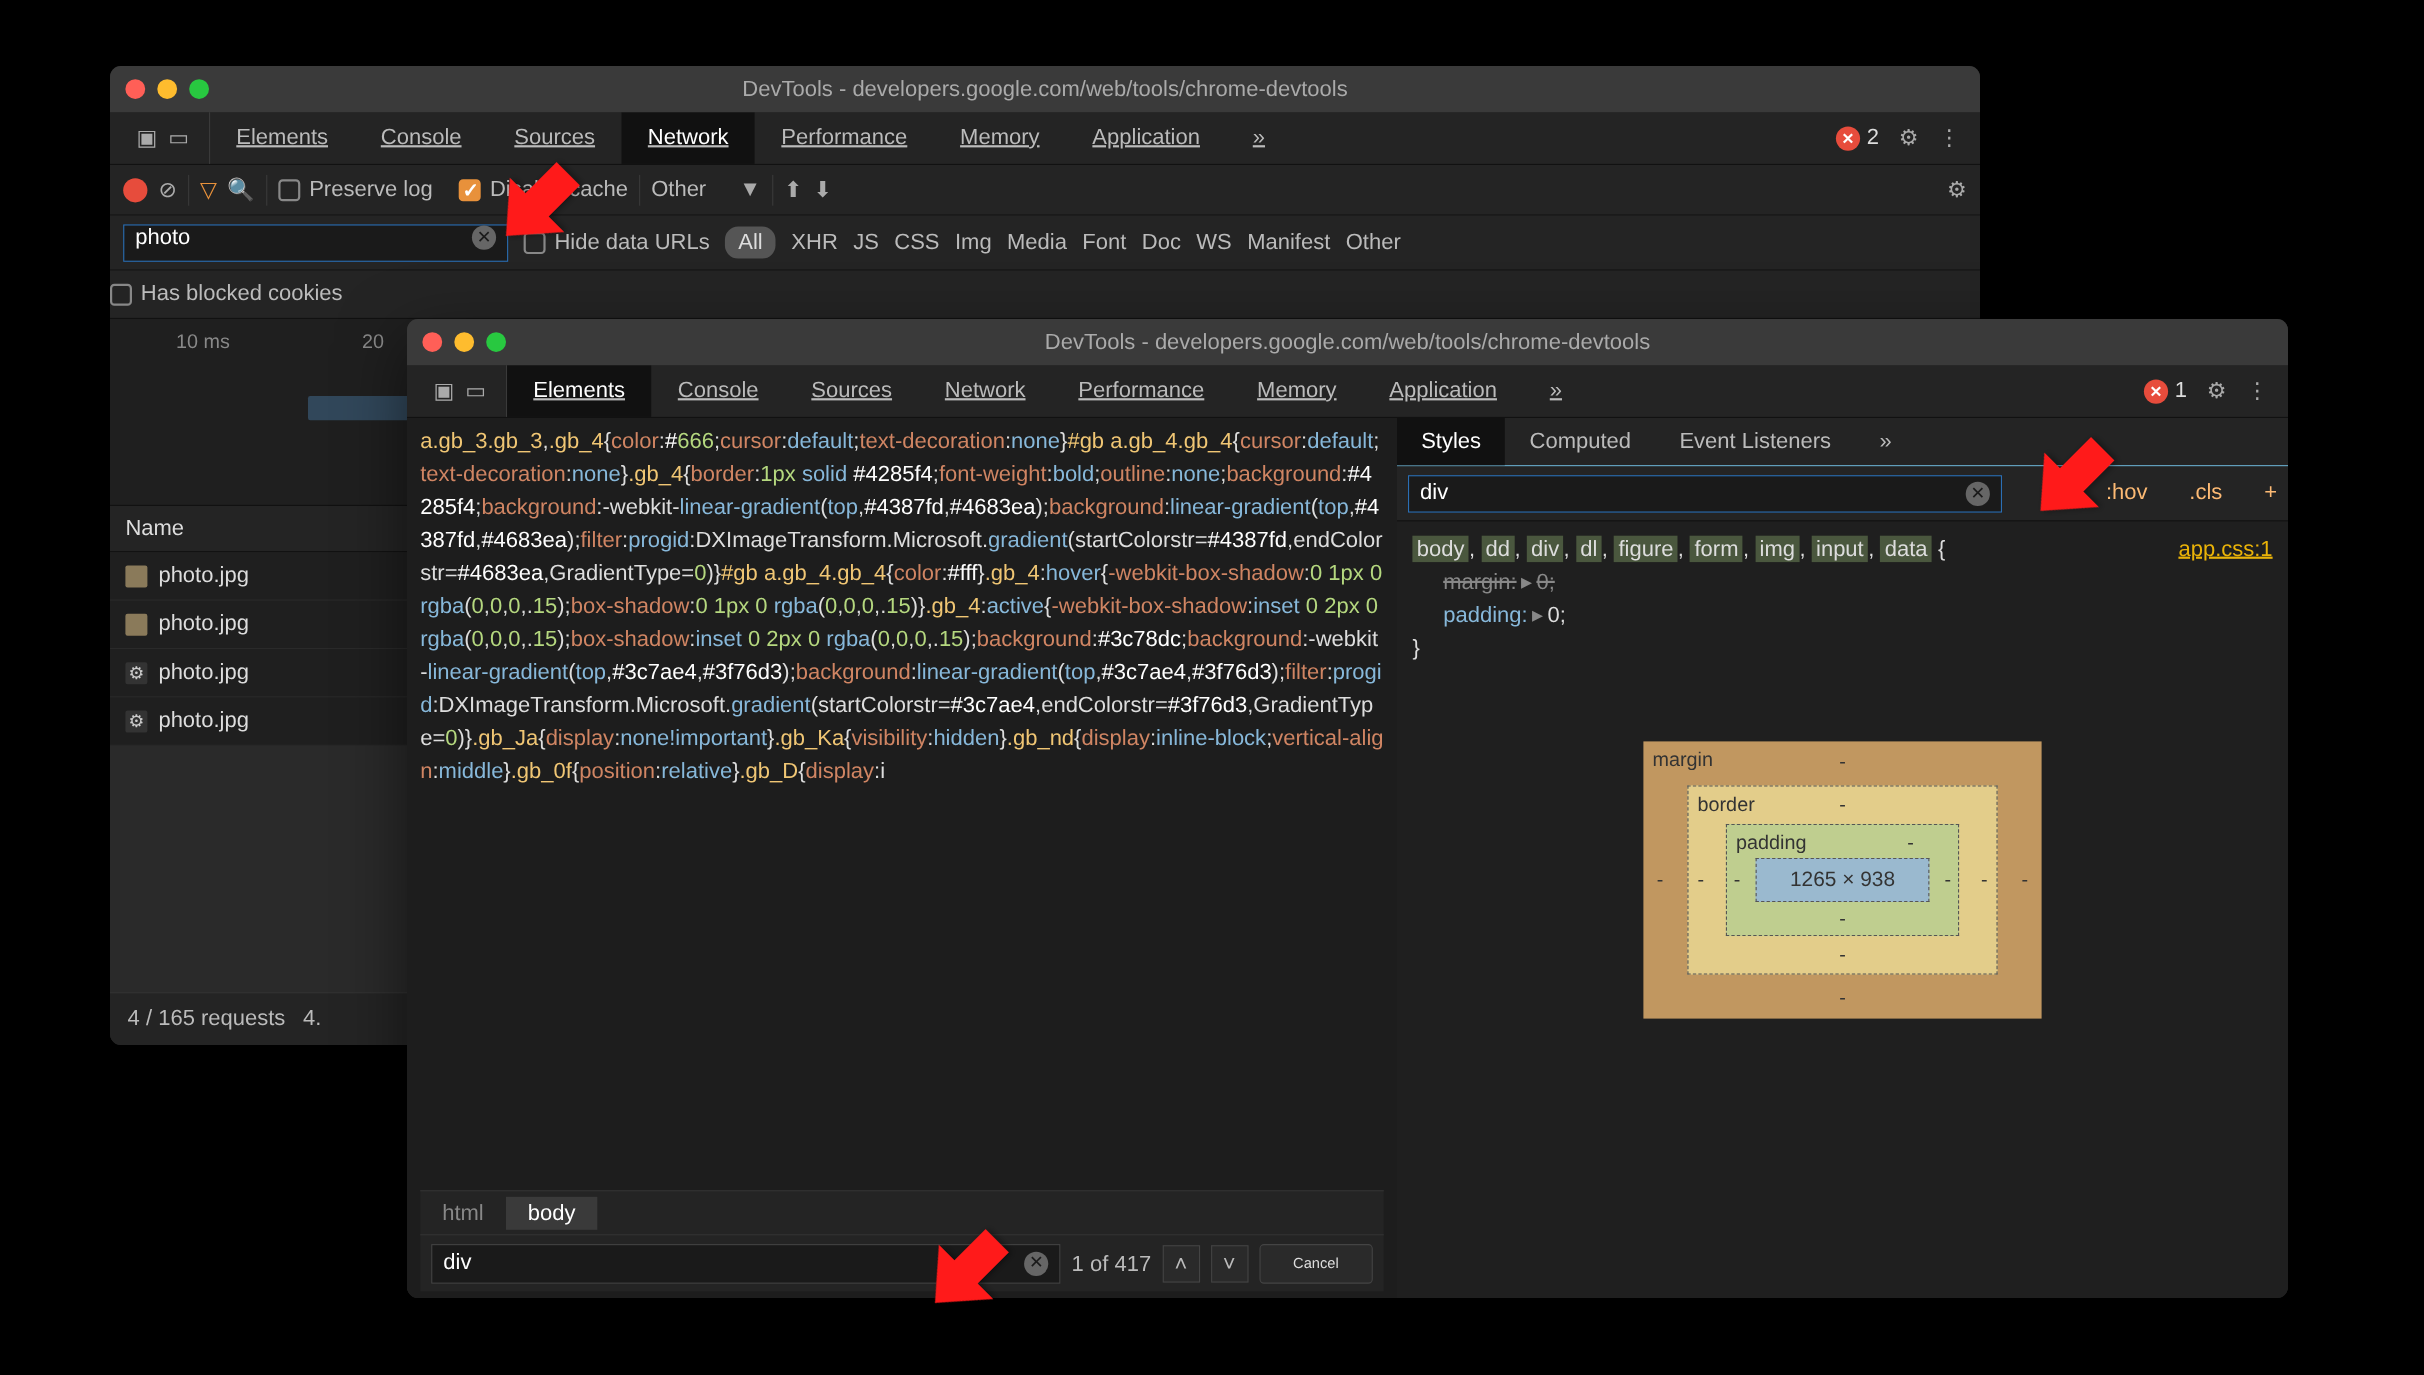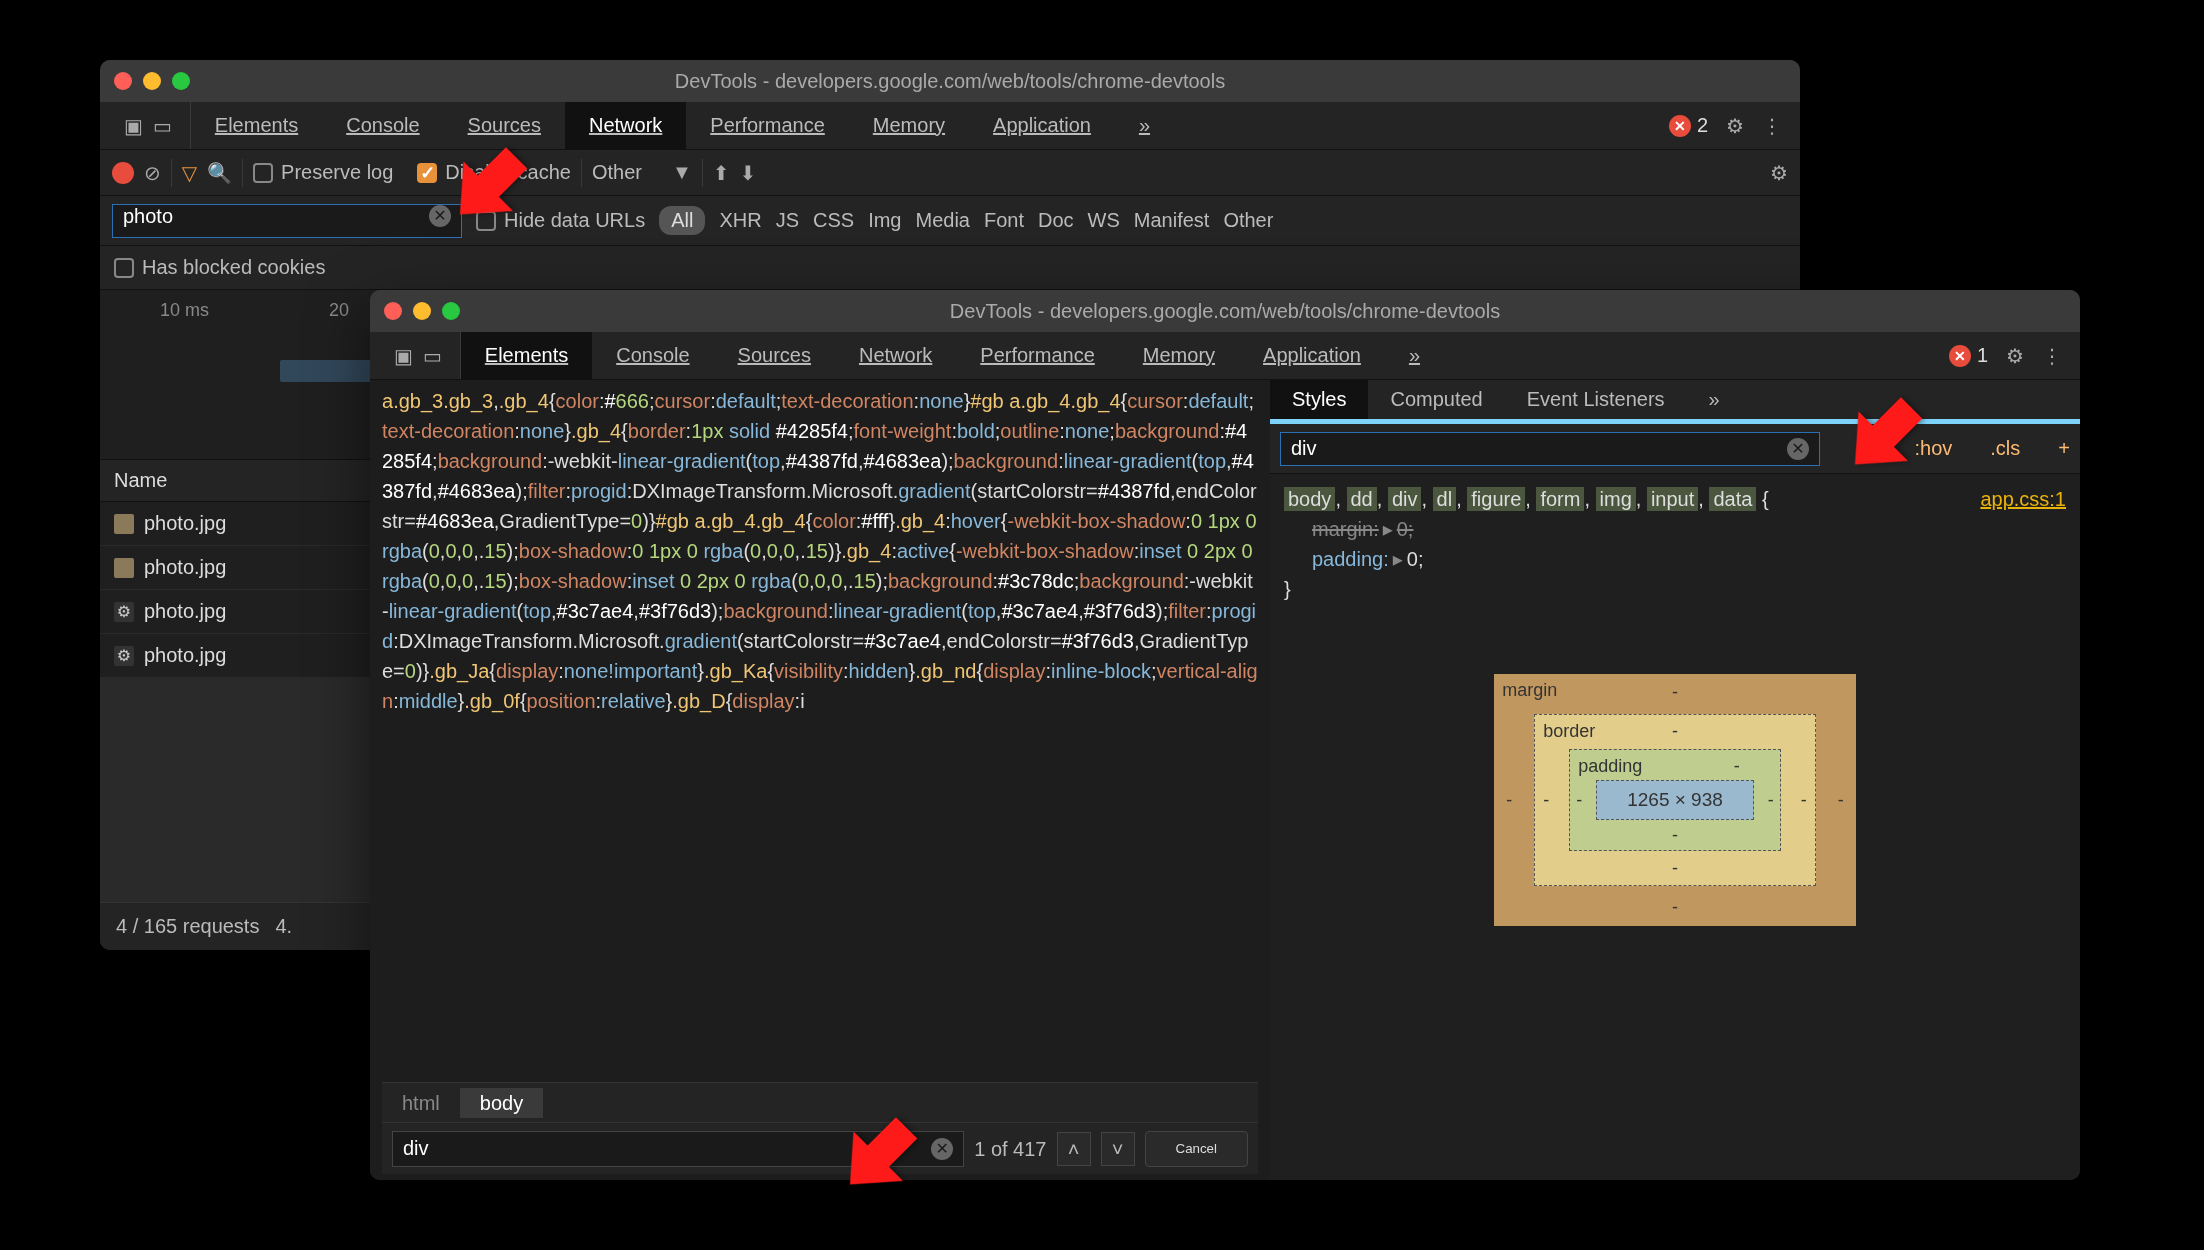--- a/index.html
+++ b/index.html
@@ -35,21 +35,21 @@
 .vline { width: 1px; height: 28px; background: #3a3a3a; }
 .toolbar-group { display: flex; align-items: center; }
 
 .filter-row { display: flex; align-items: center; height: 50px; background: #242424; color: #bbb; padding: 0 12px; gap: 14px; border-bottom: 1px solid #111; flex-wrap: wrap; }
 .filter-input-wrap { display: flex; align-items: flex-start; border: 1px solid #2b6fb5; background: #1a1a1a; height: 34px; width: 350px; padding: 0 10px; }
 .filter-input { background: transparent; border: none; color: #fff; font-size: 20px; outline: none; flex: 1; }
 .clear-x { width: 22px; height: 22px; border-radius: 50%; background: #666; color: #1a1a1a; display: flex; align-items: center; justify-content: center; font-size: 16px; }
 .pill { background: #555; color: #ddd; border-radius: 12px; padding: 3px 12px; }
 .filter-opt { cursor: pointer; }
 
-.cookies-row { display: flex; align-items: center; height: 44px; background: #242424; color: #bbb; padding: 0 14px; border-bottom: 1px solid #111; }
+.cookies-row { display: flex; align-items: center; height: 44px; background: #242424; color: #bbb; padding: 0 0; border-bottom: 1px solid #111; }
 
 .timeline-area { height: 170px; background: #1f1f1f; border-bottom: 1px solid #111; position: relative; }
 .timeline-labels { position: absolute; top: 10px; left: 0; right: 0; display: flex; gap: 120px; padding: 0 60px; color: #888; font-size: 18px; }
 .timeline-track { position: absolute; left: 180px; right: 20px; top: 70px; height: 22px; background: #31475a; border-radius: 2px; }
 
 .name-header { height: 42px; background: #242424; color: #ddd; display: flex; align-items: center; padding: 0 14px; border-bottom: 1px solid #111; }
 .file-list { background: #1f1f1f; }
 .file-row { height: 44px; display: flex; align-items: center; gap: 10px; padding: 0 14px; color: #ddd; border-bottom: 1px solid #2a2a2a; }
 .file-icon { width: 20px; height: 20px; background: #8a7a5a; border-radius: 2px; }
 .file-icon.gear::before { content: "⚙"; color: #ccc; font-size: 16px; }
@@ -72,21 +72,21 @@
 .crumb { padding: 0 20px; color: #888; }
 .crumb.active { background: #3a3a3a; color: #fff; }
 
 .search-bar { background: #242424; height: 52px; display: flex; align-items: center; padding: 0 10px; gap: 10px; border-top: 1px solid #333; }
 .search-input-wrap { flex: 1; display: flex; align-items: center; border: 1px solid #444; background: #1a1a1a; height: 36px; padding: 0 10px; }
 .search-input { background: transparent; border: none; color: #fff; font-size: 20px; outline: none; flex: 1; }
 .nav-btn { width: 34px; height: 34px; border: 1px solid #444; background: #2a2a2a; color: #bbb; display: flex; align-items: center; justify-content: center; }
 .cancel-btn { height: 36px; padding: 0 30px; border: 1px solid #444; background: #2a2a2a; color: #ddd; border-radius: 4px; }
 
 .styles-pane { flex: 1; background: #1f1f1f; display: flex; flex-direction: column; }
-.styles-tabs { display: flex; height: 44px; background: #242424; border-bottom: 5px solid #7dd3fc; align-items: center; }
+.styles-tabs { display: flex; height: 44px; background: #242424; border-bottom: 1px solid #7dd3fc; align-items: center; }
 .styles-tab { padding: 0 22px; color: #bbb; height: 100%; display: flex; align-items: center; }
 .styles-tab.active { background: #111; color: #fff; }
 
 .styles-toolbar { display: flex; align-items: center; height: 50px; background: #242424; padding: 0 10px; gap: 14px; border-bottom: 1px solid #111; }
 .styles-input-wrap { display: flex; align-items: center; border: 1px solid #2b6fb5; background: #1a1a1a; height: 34px; width: 540px; padding: 0 10px; }
 .styles-btn { color: #fdba74; margin-left: 20px; }
 .styles-toolbar-right { margin-left: auto; display: flex; gap: 18px; align-items: center; }
 
 .rule-block { padding: 10px 14px; font-family: Menlo, monospace; font-size: 20px; color: #ddd; line-height: 30px; }
 .rule-selector .tok { background: #4a573e; padding: 1px 4px; }

